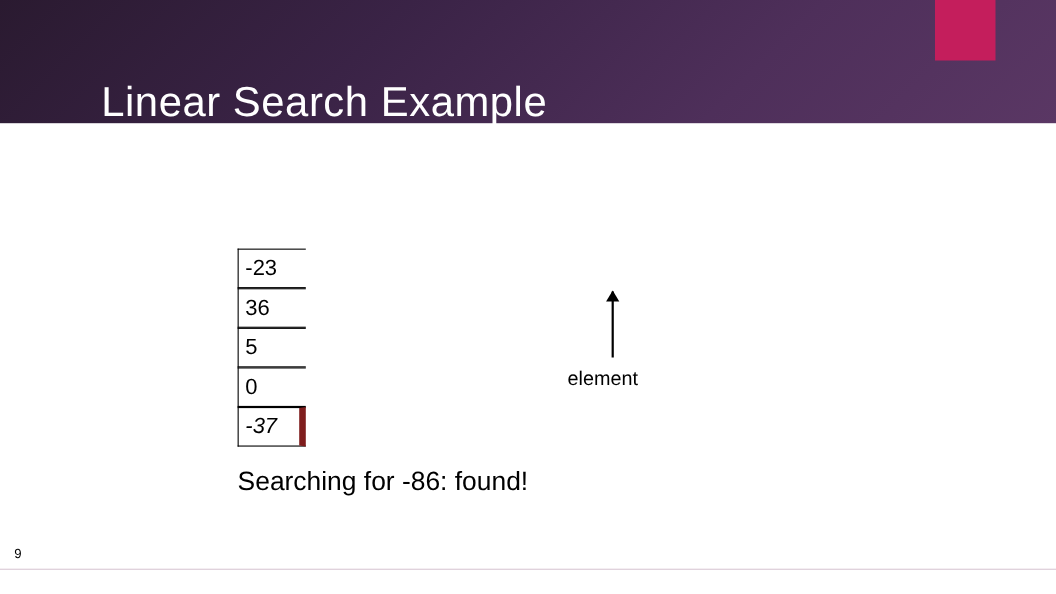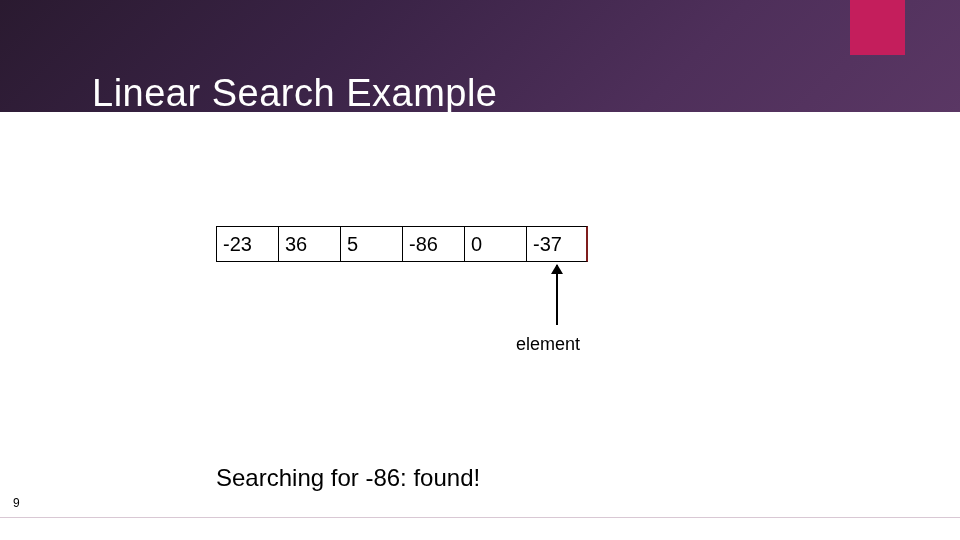--- a/index.html
+++ b/index.html
@@ -36,35 +36,37 @@
     color: #ffffff;
     border-bottom: 2px solid #ffffff;
     padding-bottom: 2px;
     letter-spacing: 0.5px;
   }
   .array-row {
     position: absolute;
     top: 226px;
     left: 216px;
     display: flex;
+    flex-direction: column;
   }
   .cell {
     width: 62px;
     height: 36px;
     border: 1px solid #000;
     border-right: none;
     display: flex;
     align-items: center;
     padding-left: 6px;
     font-size: 20px;
     font-weight: 300;
     color: #000;
   }
   .cell:last-child {
-    border-right: 2px solid #7f1d1d;
+    border-right: 6px solid #7f1d1d;
+    font-style: italic;
   }
   .arrow {
     position: absolute;
     top: 265px;
     left: 556px;
     width: 2px;
     height: 60px;
     background: #000;
   }
   .arrow::before {
@@ -86,21 +88,20 @@
     font-weight: 400;
     color: #000;
   }
   .search-status {
     position: absolute;
     top: 424px;
     left: 216px;
     font-size: 24px;
     font-weight: 300;
     color: #000;
-    margin-top: 40px;
   }
   .page-num {
     position: absolute;
     bottom: 30px;
     left: 13px;
     font-size: 12px;
     color: #000;
   }
   .bottom-line {
     position: absolute;
@@ -116,21 +117,20 @@
 
 <div class="header-band">
   <div class="accent-block"></div>
   <div class="title">Linear Search Example</div>
 </div>
 
 <div class="array-row">
   <div class="cell">-23</div>
   <div class="cell">36</div>
   <div class="cell">5</div>
-  <div class="cell">-86</div>
   <div class="cell">0</div>
   <div class="cell">-37</div>
 </div>
 
 <div class="arrow"></div>
 <div class="element-label">element</div>
 
 <div class="search-status">Searching for -86: found!</div>
 
 <div class="bottom-line"></div>

